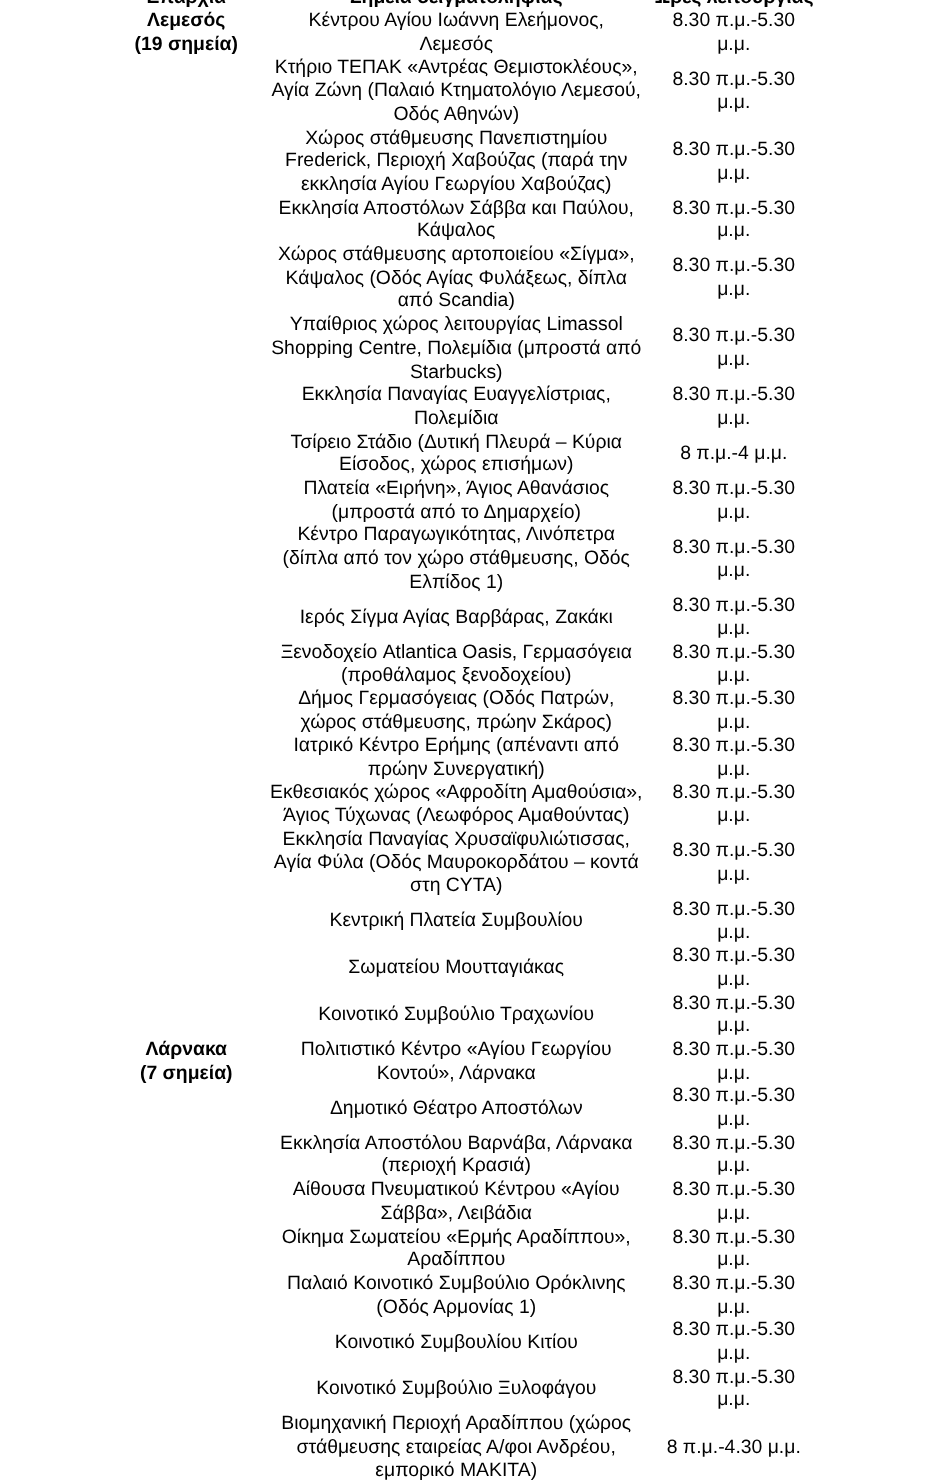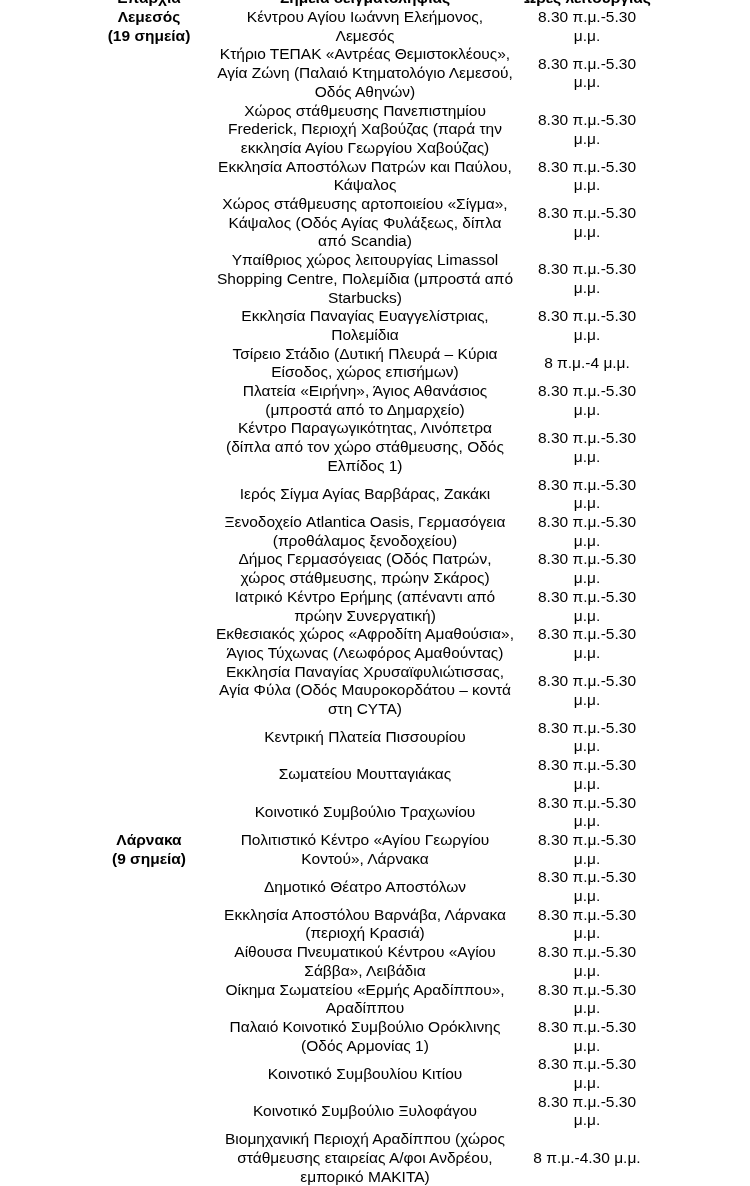--- a/index.html
+++ b/index.html
@@ -96,21 +96,21 @@
 μ.μ.</td>
         </tr>
         <tr>
           <td class="loc">Χώρος στάθμευσης Πανεπιστημίου
 Frederick, Περιοχή Χαβούζας (παρά την
 εκκλησία Αγίου Γεωργίου Χαβούζας)</td>
           <td class="hours">8.30 π.μ.-5.30
 μ.μ.</td>
         </tr>
         <tr>
-          <td class="loc">Εκκλησία Αποστόλων Πατρών και Παύλου,
+          <td class="loc">Εκκλησία Αποστόλων Σάββα και Παύλου,
 Κάψαλος</td>
           <td class="hours">8.30 π.μ.-5.30
 μ.μ.</td>
         </tr>
         <tr>
           <td class="loc">Χώρος στάθμευσης αρτοποιείου «Σίγμα»,
 Κάψαλος (Οδός Αγίας Φυλάξεως, δίπλα
 από Scandia)</td>
           <td class="hours">8.30 π.μ.-5.30
 μ.μ.</td>
@@ -176,38 +176,38 @@
 μ.μ.</td>
         </tr>
         <tr>
           <td class="loc">Εκκλησία Παναγίας Χρυσαϊφυλιώτισσας,
 Αγία Φύλα (Οδός Μαυροκορδάτου – κοντά
 στη CYTA)</td>
           <td class="hours">8.30 π.μ.-5.30
 μ.μ.</td>
         </tr>
         <tr>
-          <td class="loc">Κεντρική Πλατεία Πισσουρίου</td>
+          <td class="loc">Κεντρική Πλατεία Συμβουλίου</td>
           <td class="hours">8.30 π.μ.-5.30
 μ.μ.</td>
         </tr>
         <tr>
           <td class="loc">Σωματείου Μουτταγιάκας</td>
           <td class="hours">8.30 π.μ.-5.30
 μ.μ.</td>
         </tr>
         <tr>
           <td class="loc">Κοινοτικό Συμβούλιο Τραχωνίου</td>
           <td class="hours">8.30 π.μ.-5.30
 μ.μ.</td>
         </tr>
         <tr>
           <td class="region" rowspan="9">
             <div>Λάρνακα</div>
-            <div>(9 σημεία)</div>
+            <div>(7 σημεία)</div>
           </td>
           <td class="loc">Πολιτιστικό Κέντρο «Αγίου Γεωργίου
 Κοντού», Λάρνακα</td>
           <td class="hours">8.30 π.μ.-5.30
 μ.μ.</td>
         </tr>
         <tr>
           <td class="loc">Δημοτικό Θέατρο Αποστόλων</td>
           <td class="hours">8.30 π.μ.-5.30
 μ.μ.</td>

